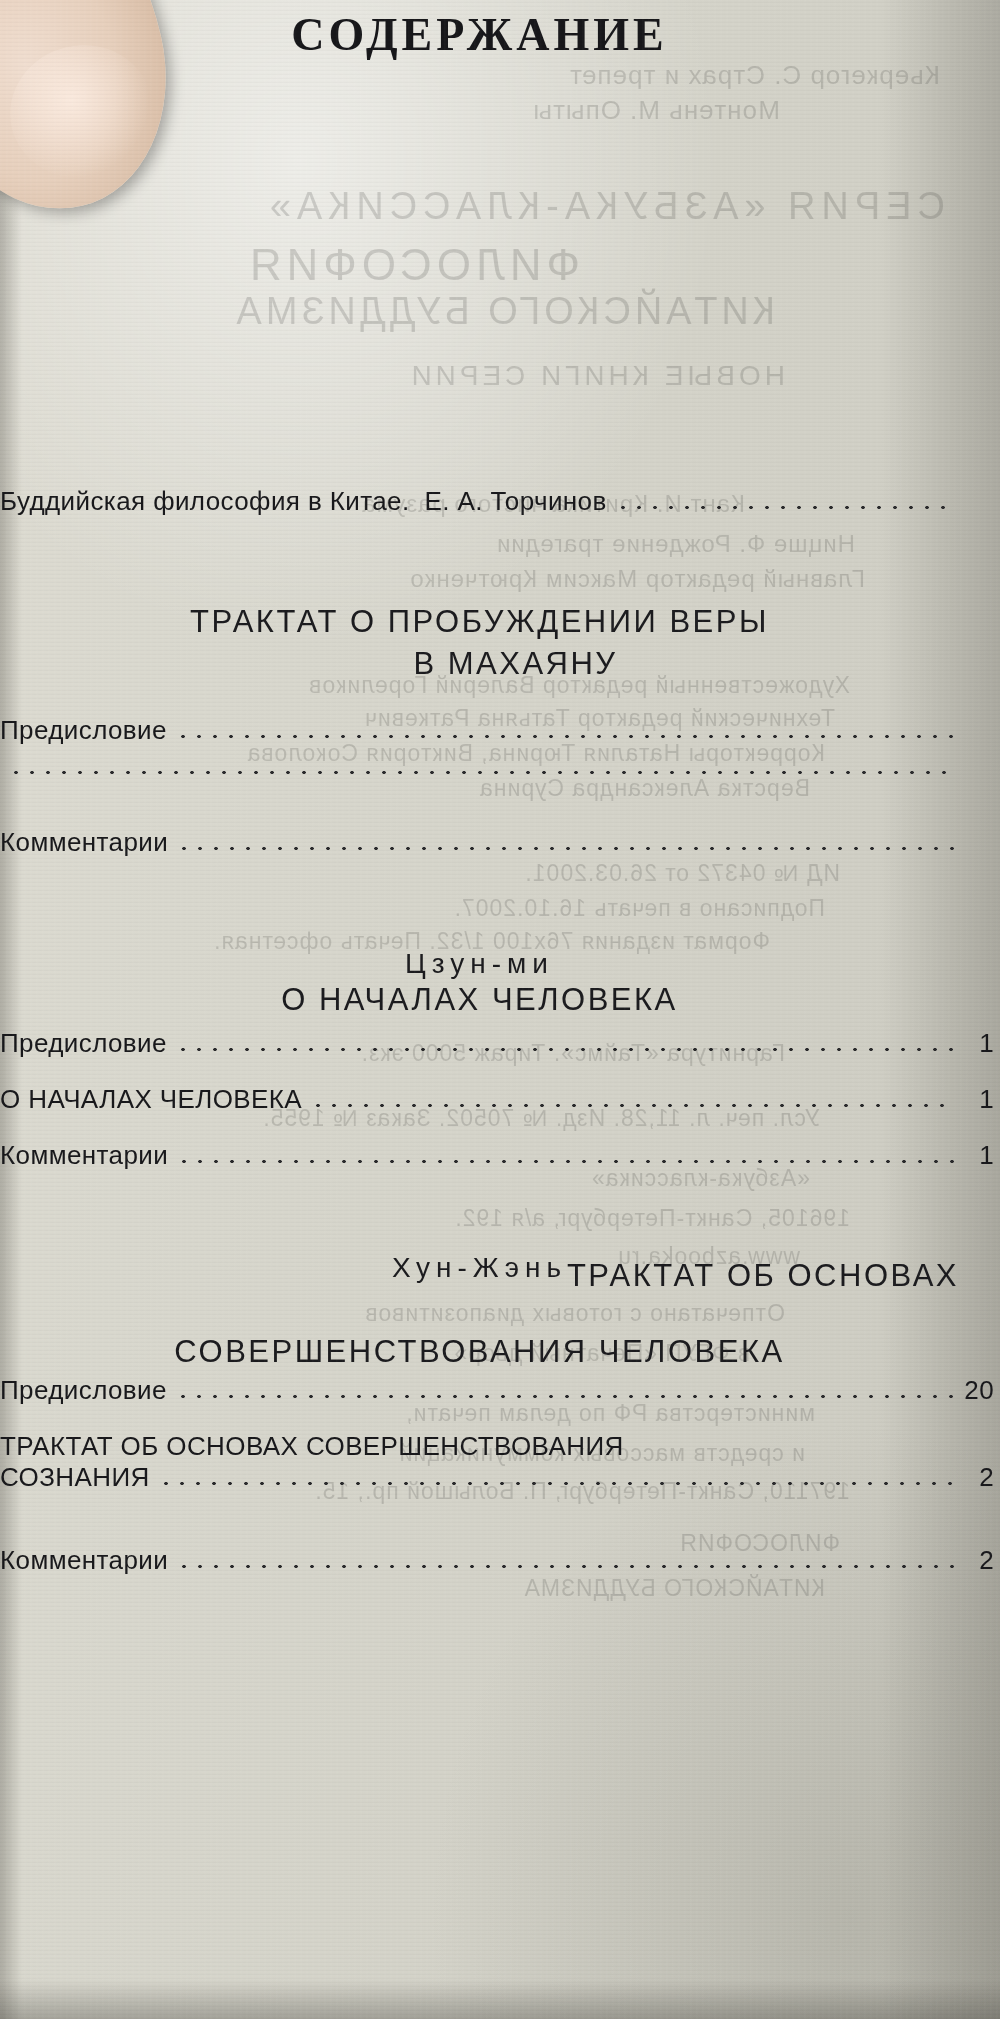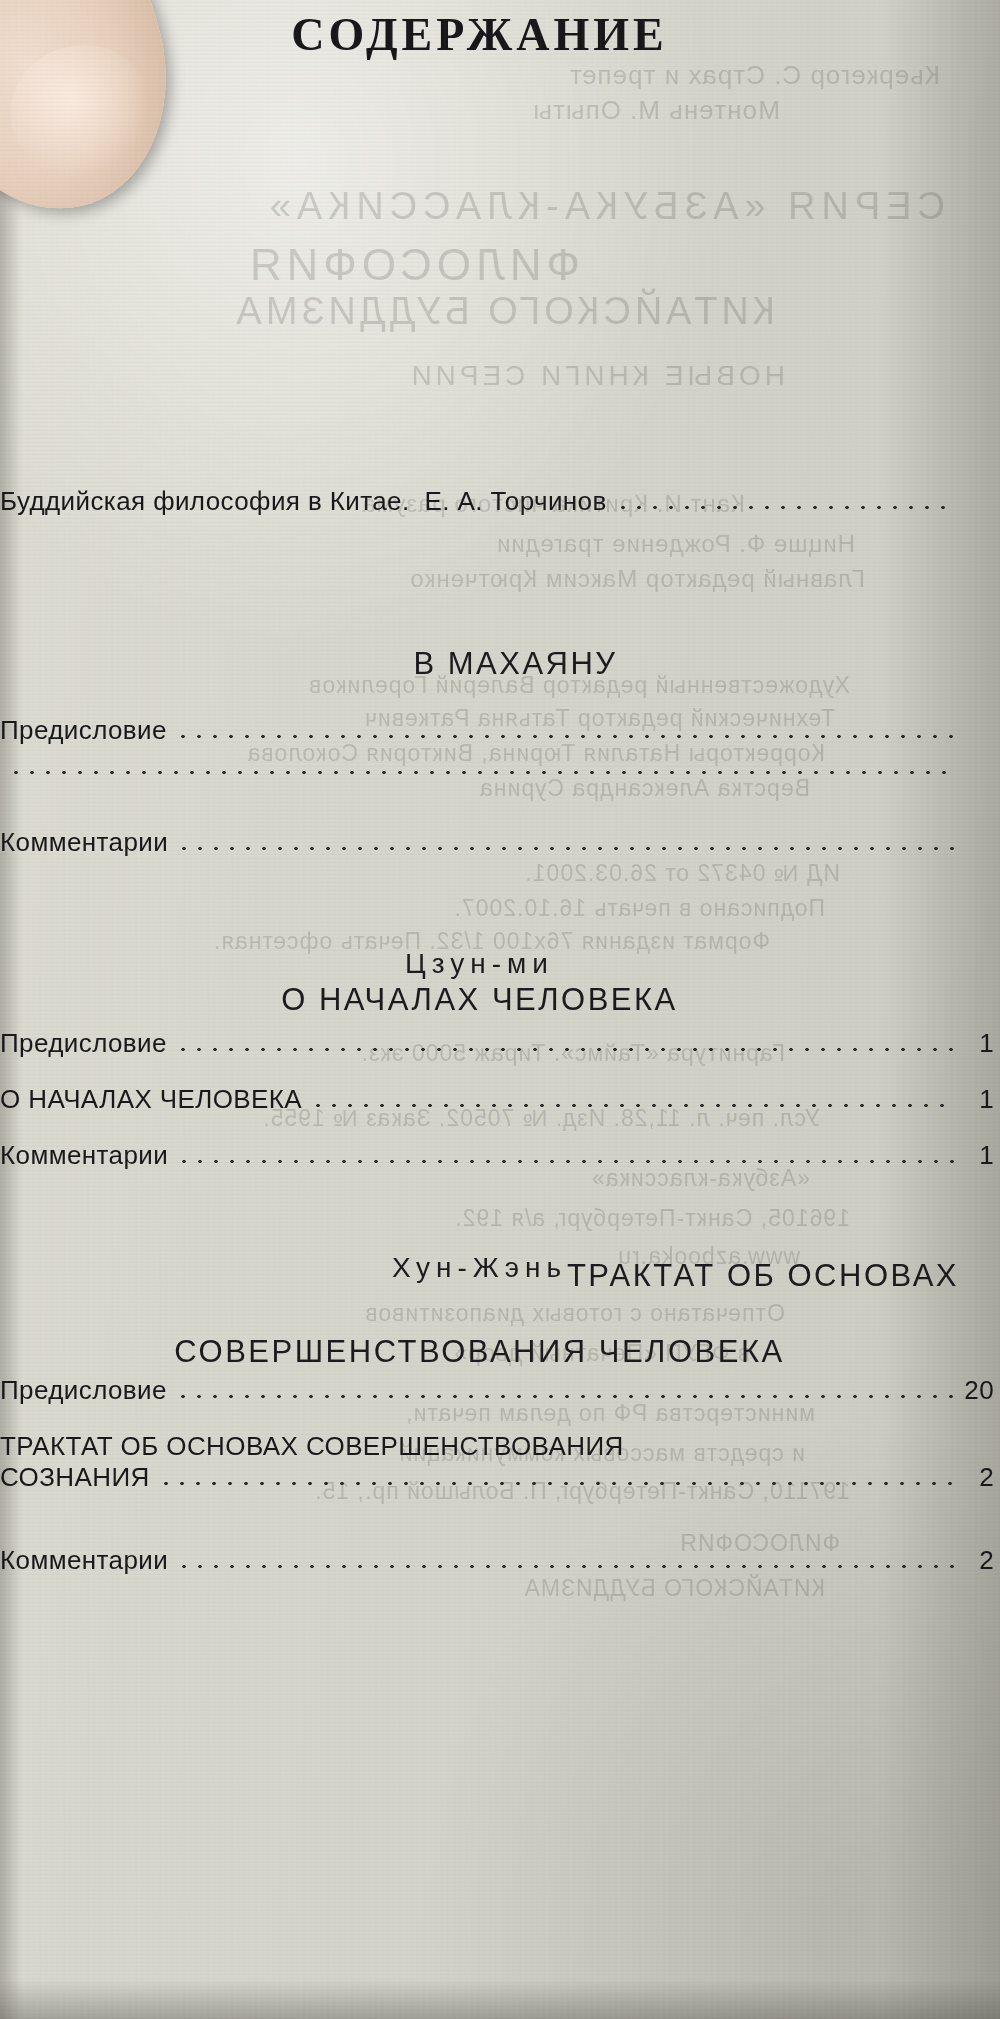--- a/index.html
+++ b/index.html
@@ -226,20 +226,21 @@
 
     <div class="heading doc-title">СОДЕРЖАНИЕ</div>
 
     <div class="entry" style="top:486px;">
       <span class="label">Буддийская философия в Китае.</span>
       <span class="label" style="margin-left:15px;">Е. А. Торчинов</span>
       <span class="leader"></span>
       <span class="page-no"></span>
     </div>
 
+    <div class="heading section-title" style="top:600px;">ТРАКТАТ О ПРОБУЖДЕНИИ ВЕРЫ</div>
     <div class="heading section-title" style="top:642px;margin-left:36px;">В МАХАЯНУ</div>
 
     <div class="entry" style="top:715px;">
       <span class="label">Предисловие</span>
       <span class="leader"></span>
       <span class="page-no"></span>
     </div>
     <div class="entry" style="top:771px;">
       <span class="leader"></span>
       <span class="page-no"></span>

